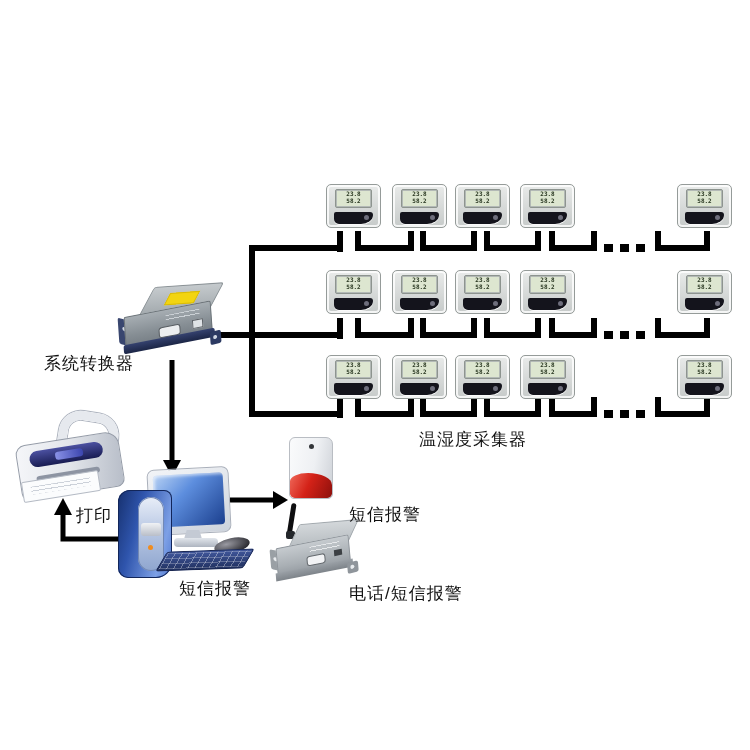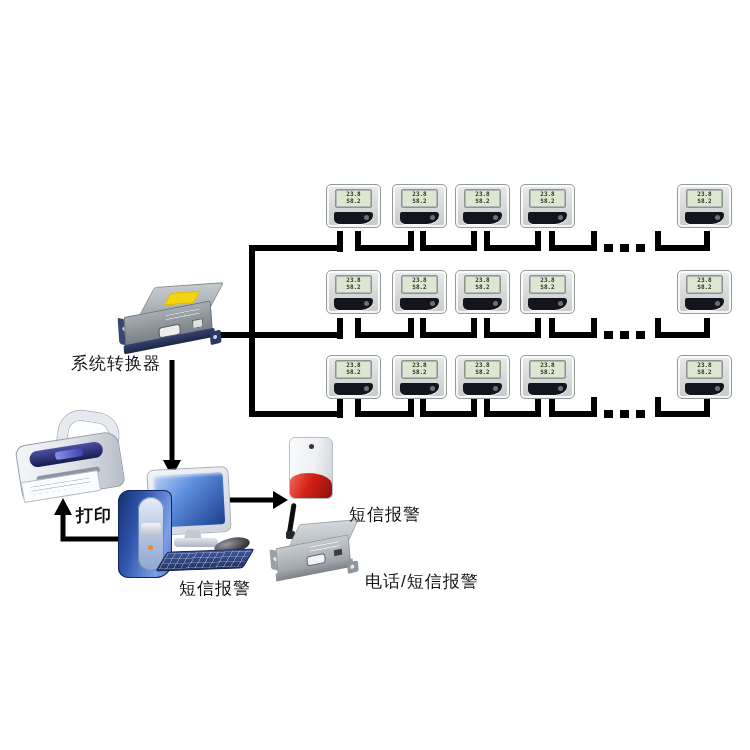--- a/index.html
+++ b/index.html
@@ -370,19 +370,20 @@
       <div class="g-front">
         <div class="g-text"></div>
         <div class="g-db9"></div>
         <div class="g-port"></div>
       </div>
       <div class="g-base"></div>
       <div class="g-flR"></div>
     </div>
   </div>
 
-  <div class="lbl" style="left:71px;top:352px;">系统转换器</div>
-  <div class="lbl" style="left:76px;top:504px;font-weight:bold;">打印</div>
+  <div class="lbl" style="left:44px;top:352px;">系统转换器</div>
+  <div class="lbl" style="left:76px;top:504px;">打印</div>
   <div class="lbl" style="left:179px;top:577px;">短信报警</div>
+  <div class="lbl" style="left:419px;top:428px;">温湿度采集器</div>
   <div class="lbl" style="left:349px;top:503px;">短信报警</div>
-  <div class="lbl" style="left:349px;top:570px;margin-left:16px;">电话/短信报警</div>
+  <div class="lbl" style="left:349px;top:582px;">电话/短信报警</div>
 
 </div>
 
 </body></html>

